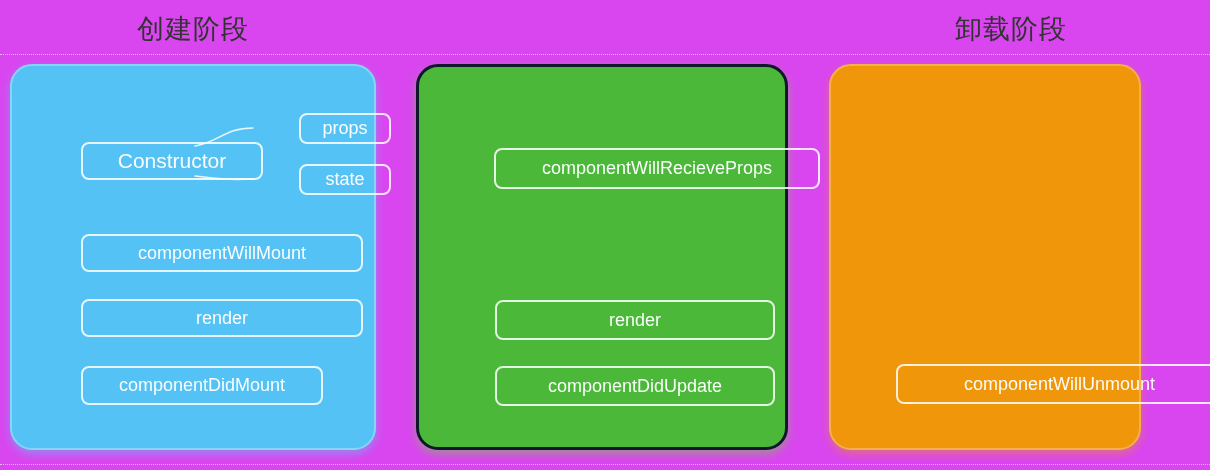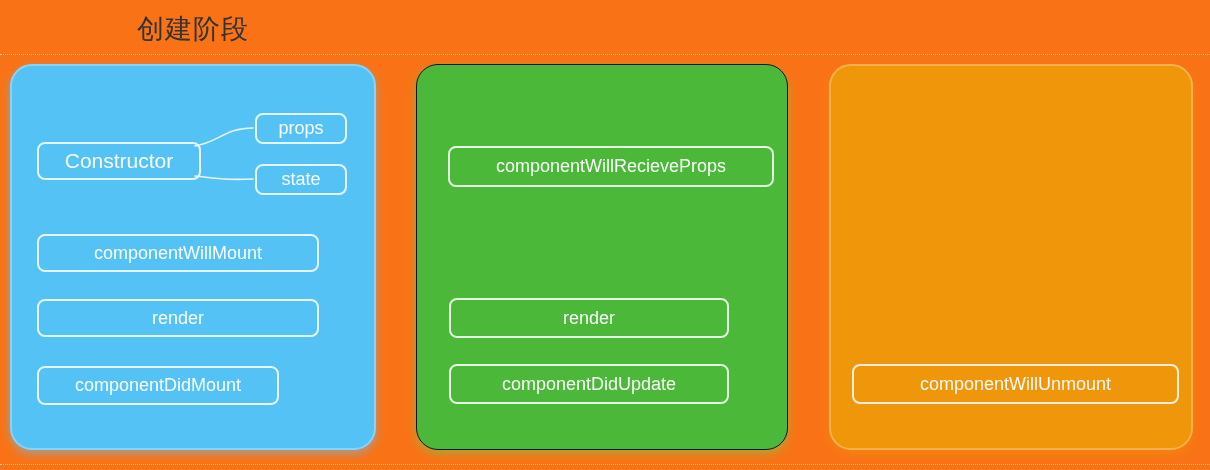--- a/index.html
+++ b/index.html
@@ -5,21 +5,21 @@
   html, body {
     margin: 0;
     padding: 0;
     background: #ffffff;
     font-family: "Liberation Sans", "DejaVu Sans", sans-serif;
   }
   .stage {
     position: relative;
     width: 1210px;
     height: 470px;
-    background: #f97316;
+    background: #d946ef;
     overflow: hidden;
   }
   .dotted-line {
     position: absolute;
     left: 0;
     width: 1210px;
     height: 0;
     border-top: 1px dotted #cfcfcf;
   }
   .dotted-top { top: 54px; }
@@ -51,46 +51,47 @@
     left: 10px;
     width: 366px;
     background: #55C2F6;
     border: 2px solid #86D5F9;
     box-shadow: 0 4px 9px rgba(100, 190, 245, 0.55);
   }
   .panel-update {
     left: 416px;
     width: 372px;
     background: #4BB83A;
-    border: 1px solid #0f172a;
+    border: 3px solid #0f172a;
     box-shadow: 0 4px 9px rgba(120, 200, 80, 0.55);
   }
   .panel-unmount {
     left: 829px;
-    width: 364px;
+    width: 312px;
     background: #F0960A;
     border: 2px solid #F3B14E;
     box-shadow: 0 4px 9px rgba(240, 150, 10, 0.45);
   }
 
   .node {
     position: absolute;
     box-sizing: border-box;
     border: 2px solid rgba(255, 255, 255, 0.85);
     border-radius: 8px;
     color: rgba(255, 255, 255, 0.97);
     font-size: 18px;
     display: flex;
     align-items: center;
     justify-content: center;
     white-space: nowrap;
+    margin-left: 44px;
   }
 
   
-  .node-constructor { left: 25px;  top: 76px;  width: 164px; height: 38px; font-size: 21px; }
+  .node-constructor { left: 25px;  top: 76px;  width: 182px; height: 38px; font-size: 21px; }
   .node-props       { left: 243px; top: 47px;  width: 92px;  height: 31px; }
   .node-state       { left: 243px; top: 98px;  width: 92px;  height: 31px; }
   .node-will-mount  { left: 25px;  top: 168px; width: 282px; height: 38px; }
   .node-render-1    { left: 25px;  top: 233px; width: 282px; height: 38px; }
   .node-did-mount   { left: 25px;  top: 300px; width: 242px; height: 39px; }
 
   
   .node-wrp         { left: 31px;  top: 81px;  width: 326px; height: 41px; }
   .node-scu         { left: 31px;  top: 161px; width: 328px; height: 42px; }
   .node-render-2    { left: 32px;  top: 233px; width: 280px; height: 40px; }
@@ -116,20 +117,21 @@
 </style>
 </head>
 <body>
 
 <div class="stage">
 
   <div class="dotted-line dotted-top"></div>
   <div class="dotted-line dotted-bottom"></div>
 
   <div class="panel-title title-create">创建阶段</div>
+  <div class="panel-title title-unmount">卸载阶段</div>
 
   <div class="panel panel-create">
     <svg class="connector-svg" viewBox="0 0 366 386">
       <path class="connector-path" d="M 183 80 C 207 76, 213 62, 241 62"></path>
       <path class="connector-path" d="M 183 110 C 207 113, 217 114, 241 113"></path>
     </svg>
     <div class="node node-constructor">Constructor</div>
     <div class="node node-props">props</div>
     <div class="node node-will-mount">componentWillMount</div>
     <div class="node node-state">state</div>

